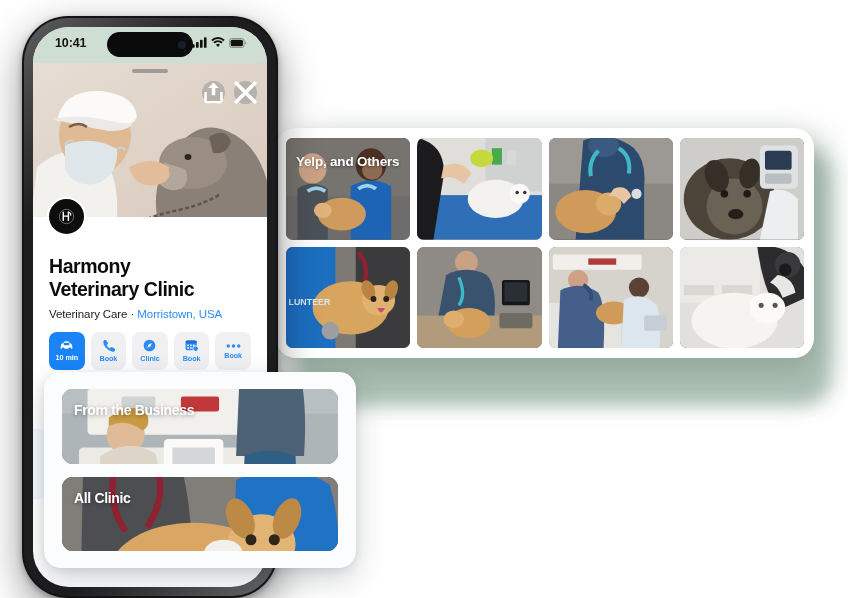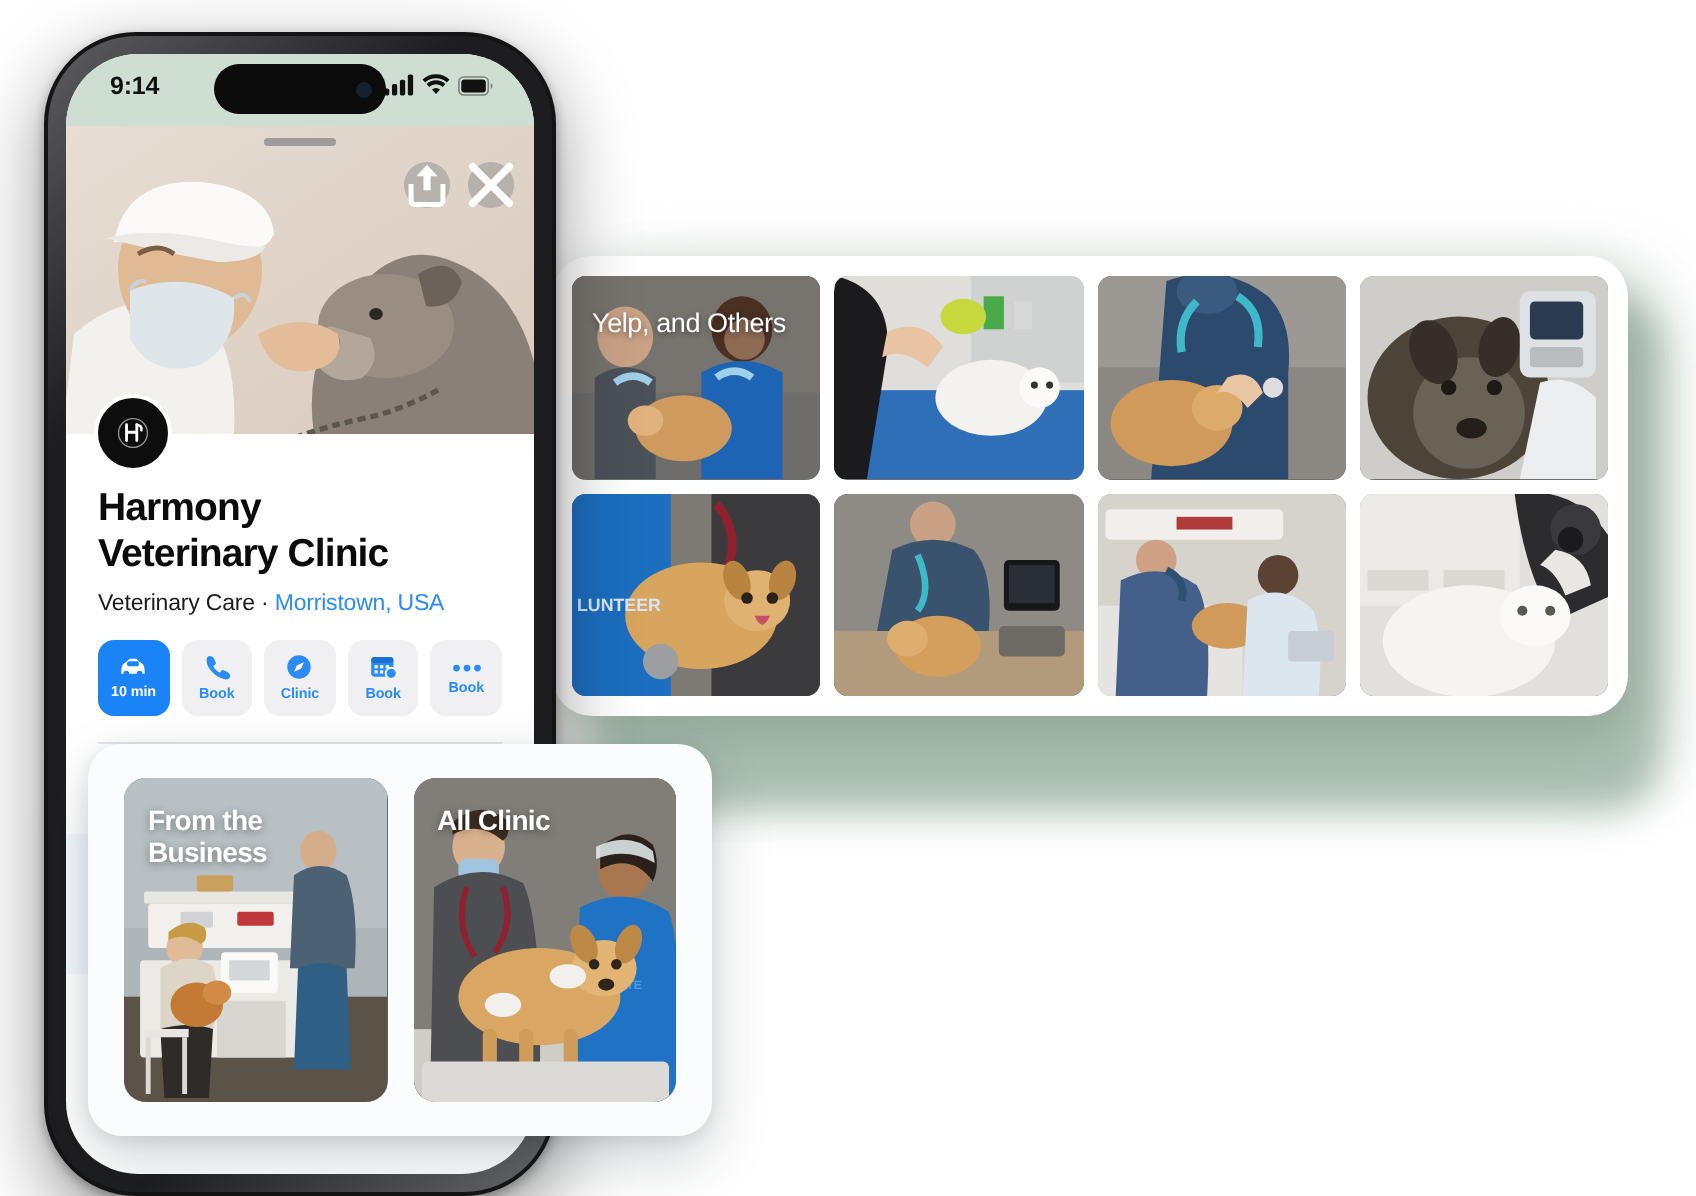--- a/index.html
+++ b/index.html
@@ -46,21 +46,21 @@
   }
   .photo-cell{
     border-radius:7px;
     overflow:hidden;
     position:relative;
     background:#6d6f6d;
   }
   .photo-cell svg{display:block;width:100%;height:100%;}
   .grid-overlay-text{
     position:absolute;left:10px;top:16px;
-    color:#fff;font-size:13.5px;font-weight:400;
+    color:#fff;font-size:13.5px;font-weight:700;
     letter-spacing:-.2px;
     text-shadow:0 1px 3px rgba(0,0,0,.45);
     white-space:nowrap;
     z-index:5;
     pointer-events:none;
   }
 
   
   .phone{
     position:absolute;left:22px;top:16px;width:256px;height:582px;
@@ -114,21 +114,21 @@
   }
   .hero-btns{position:absolute;right:10px;top:18px;display:flex;gap:9px;z-index:4;}
   .circ-btn{
     width:23px;height:23px;border-radius:50%;
     background:rgba(150,150,150,.55);
     display:flex;align-items:center;justify-content:center;
     backdrop-filter:blur(4px);
   }
 
   
-  .sheet{position:relative;background:#fff;padding:0 16px;}
+  .sheet{position:relative;background:#fff;padding:12px 16px;}
   .biz-logo{
     position:absolute;left:14px;top:-20px;
     width:35px;height:35px;border-radius:50%;
     background:#0d0d0d;
     border:2.5px solid #fff;
     display:flex;align-items:center;justify-content:center;
     z-index:5;
   }
   .biz-title{
     padding-top:26px;
@@ -170,20 +170,21 @@
   
   .bottom-card{
     position:absolute;left:44px;top:372px;width:312px;height:196px;
     background:#fbfcfe;
     border-radius:17px;
     z-index:9;
     padding:17px 18px;
     box-sizing:border-box;
     display:flex;gap:13px;
     box-shadow:0 12px 30px rgba(30,40,50,.20), 0 2px 8px rgba(30,40,50,.10);
+    flex-direction:column;
   }
   .bc-tile{
     flex:1;border-radius:11px;overflow:hidden;position:relative;background:#585a5c;
   }
   .bc-tile svg{display:block;width:100%;height:100%;}
   .bc-label{
     position:absolute;left:12px;top:13px;right:10px;
     color:#fff;font-size:14px;font-weight:700;line-height:1.16;
     letter-spacing:-.35px;
     text-shadow:0 1px 4px rgba(0,0,0,.4);
@@ -333,21 +334,21 @@
 
   </div>
 </div>
 
 <div class="phone">
   <div class="phone-body"></div>
   <div class="phone-edge"></div>
   <div class="phone-screen">
 
     <div class="statusbar">
-      <div class="sb-time">9:14</div>
+      <div class="sb-time">10:41</div>
       <div class="dyn-island">
         <div class="dyn-cam"></div>
       </div>
       <div class="sb-right">
         <svg width="15" height="11" viewBox="0 0 17 12">
           <rect x="0" y="8" width="3" height="4" rx="1" fill="#111"></rect>
           <rect x="4.5" y="5.5" width="3" height="6.5" rx="1" fill="#111"></rect>
           <rect x="9" y="3" width="3" height="9" rx="1" fill="#111"></rect>
           <rect x="13.5" y="0" width="3" height="12" rx="1" fill="#111"></rect>
         </svg>

